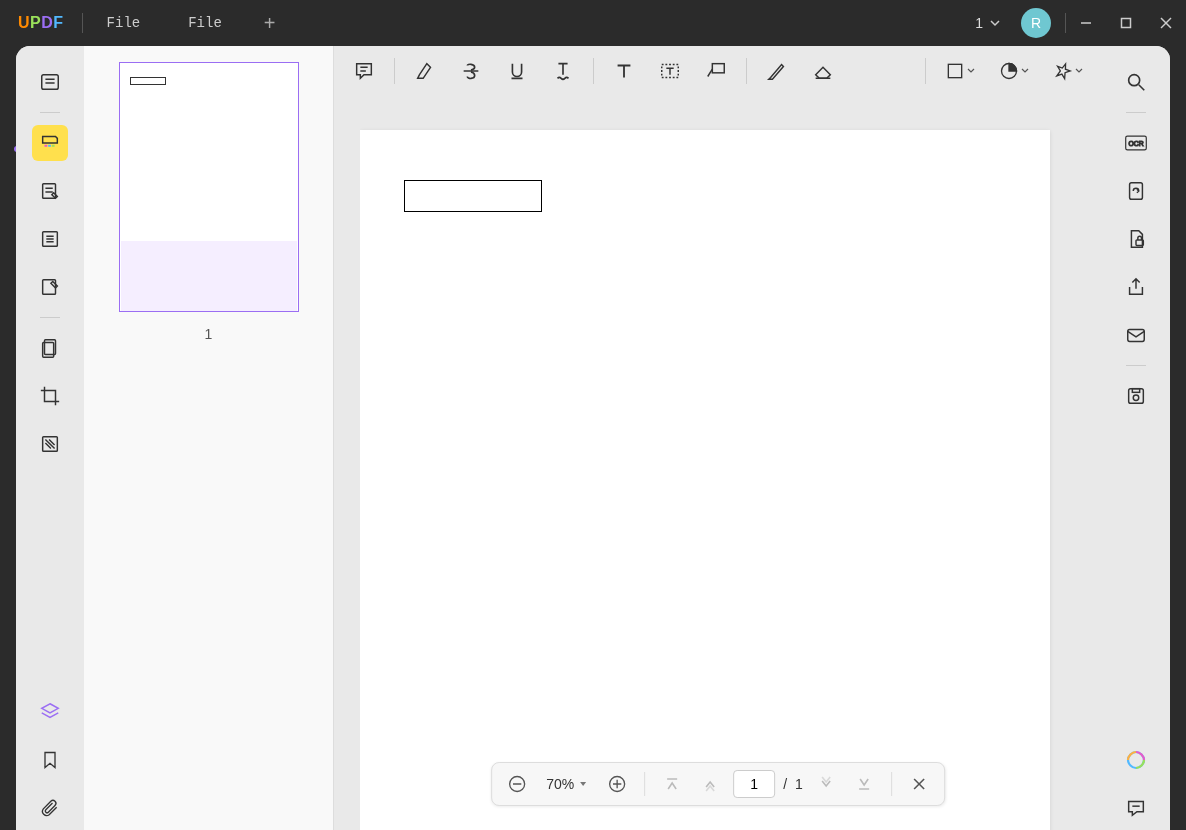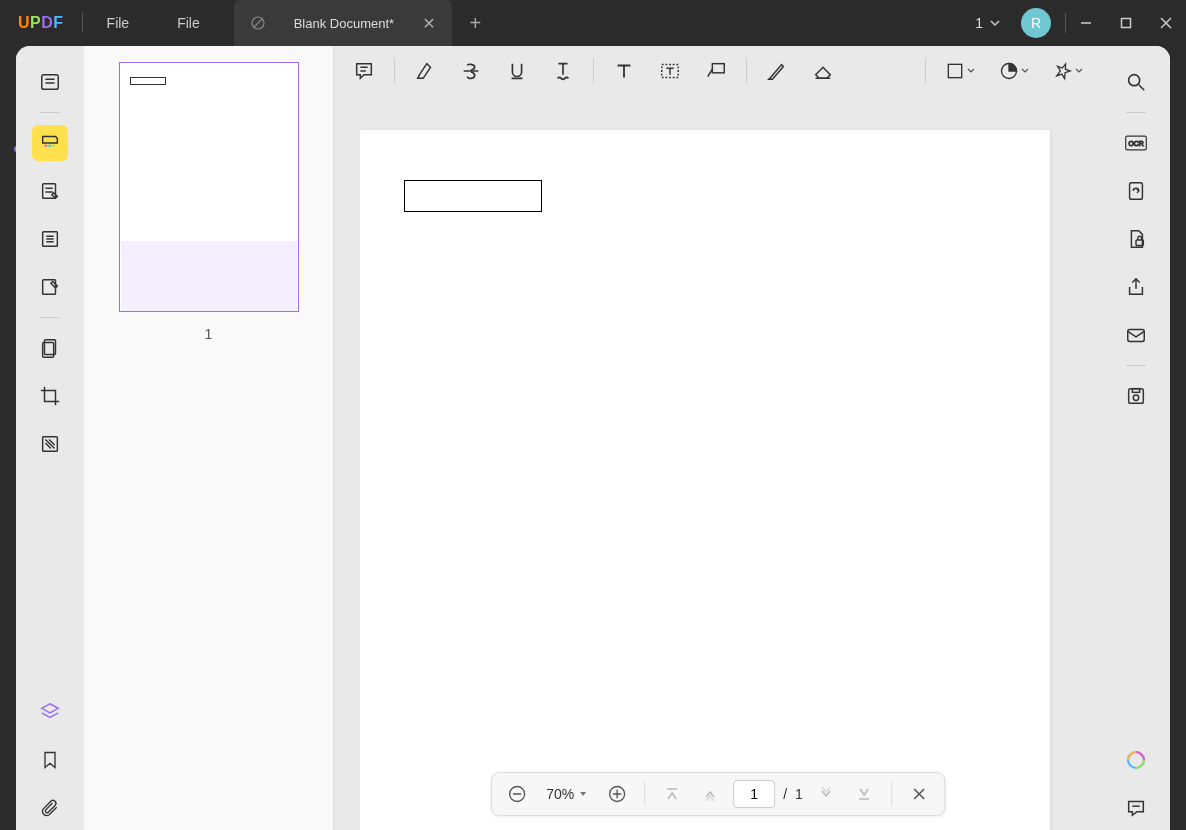--- a/index.html
+++ b/index.html
@@ -6,21 +6,21 @@
 body { font-family: -apple-system, BlinkMacSystemFont, "Segoe UI", sans-serif; background: #2b2b2b; width: 1186px; height: 830px; overflow: hidden; }
 
 
 .titlebar { height: 46px; background: #2b2b2b; display: flex; align-items: center; color: #ccc; font-size: 14px; }
 .logo { display: flex; align-items: center; padding: 0 18px; font-weight: 700; font-size: 16px; letter-spacing: 0.5px; }
 .logo .u { color: #FF8A00; }
 .logo .p { color: #9AE05A; }
 .logo .d { color: #9B6EF3; }
 .logo .f { color: #52B9FF; }
 .sep { width: 1px; height: 20px; background: #555; }
-.menu-item { padding: 0 24px; cursor: pointer; }
+.menu-item { padding: 0 24px; cursor: pointer; font-family: Liberation Mono, monospace; }
 .tab { display: flex; align-items: center; background: #3a3a3a; height: 46px; padding: 0 16px; margin-left: 10px; border-radius: 6px 6px 0 0; color: #ddd; font-size: 13px; gap: 28px; }
 .tab-icon { width: 16px; height: 16px; display: flex; align-items: center; justify-content: center; }
 .tab-close { color: #aaa; font-size: 16px; cursor: pointer; }
 .newtab { color: #aaa; font-size: 20px; padding: 0 18px; cursor: pointer; }
 .spacer { flex: 1; }
 .win-count { color: #ddd; font-size: 14px; padding: 0 6px; display: flex; align-items: center; gap: 6px; }
 .avatar { width: 30px; height: 30px; border-radius: 50%; background: #6fc7d1; color: #fff; display: flex; align-items: center; justify-content: center; font-size: 14px; margin: 0 14px; }
 .winctrl { width: 40px; height: 46px; display: flex; align-items: center; justify-content: center; color: #ccc; cursor: pointer; }
 
 
@@ -44,21 +44,21 @@
 .tbtn { width: 44px; height: 38px; display: flex; align-items: center; justify-content: center; cursor: pointer; border-radius: 4px; }
 .tbtn-dd { width: 52px; display: flex; align-items: center; justify-content: center; gap: 2px; }
 .tsep { width: 1px; height: 26px; background: #ccc; margin: 0 6px; }
 
 .page-area { position: absolute; top: 60px; left: 26px; right: 20px; bottom: 0; overflow: hidden; }
 .page { position: absolute; top: 24px; left: 0; width: 690px; height: 900px; background: #fff; box-shadow: 0 1px 4px rgba(0,0,0,0.1); }
 .page-rect { position: absolute; left: 44px; top: 50px; width: 138px; height: 32px; border: 1.5px solid #000; }
 
 .right-rail { width: 68px; background: #e9e9e9; display: flex; flex-direction: column; align-items: center; padding-top: 14px; gap: 4px; }
 
-.bottom-bar { position: absolute; bottom: 14px; left: 50%; transform: translateX(-50%); height: 44px; background: #f7f7f7; border: 1px solid #ddd; border-radius: 8px; display: flex; align-items: center; padding: 0 10px; gap: 8px; box-shadow: 0 1px 3px rgba(0,0,0,0.08); }
+.bottom-bar { position: absolute; bottom: 24px; left: 50%; transform: translateX(-50%); height: 44px; background: #f7f7f7; border: 1px solid #ddd; border-radius: 8px; display: flex; align-items: center; padding: 0 10px; gap: 8px; box-shadow: 0 1px 3px rgba(0,0,0,0.08); }
 .bb-btn { width: 30px; height: 30px; display: flex; align-items: center; justify-content: center; cursor: pointer; color: #555; border-radius: 4px; }
 .bb-btn.disabled { color: #bbb; cursor: default; }
 .bb-zoom { display: flex; align-items: center; gap: 4px; font-size: 14px; color: #333; padding: 0 6px; }
 .bb-page { display: flex; align-items: center; gap: 8px; font-size: 14px; color: #333; }
 .bb-page input { width: 42px; height: 28px; border: 1px solid #ccc; border-radius: 4px; text-align: center; font-size: 14px; }
 .bb-sep { width: 1px; height: 24px; background: #ddd; margin: 0 4px; }
 
 svg { display: block; }
 </style>
 </head>
@@ -67,30 +67,20 @@
 <div class="titlebar">
   <div class="logo">
     <span class="u">U</span>
       <span class="p">P</span>
       <span class="d">D</span>
       <span class="f">F</span>
   </div>
   <div class="sep"></div>
   <div class="menu-item">File</div>
   <div class="menu-item">File</div>
-  <div class="tab">
-    <span class="tab-icon">
-      <svg width="16" height="16" viewBox="0 0 16 16">
-          <circle cx="8" cy="8" r="6" fill="none" stroke="#888" stroke-width="1.2"></circle>
-          <line x1="4" y1="12" x2="12" y2="4" stroke="#888" stroke-width="1.2"></line>
-        </svg>
-    </span>
-    <span>Blank Document*</span>
-    <span class="tab-close">✕</span>
-  </div>
   <div class="newtab">+</div>
   <div class="spacer"></div>
   <div class="win-count">
     <span>1</span>
     <svg width="12" height="12" viewBox="0 0 12 12">
         <path d="M2 4l4 4 4-4" fill="none" stroke="#ccc" stroke-width="1.5"></path>
       </svg>
   </div>
   <div class="avatar">R</div>
   <div class="sep"></div>

